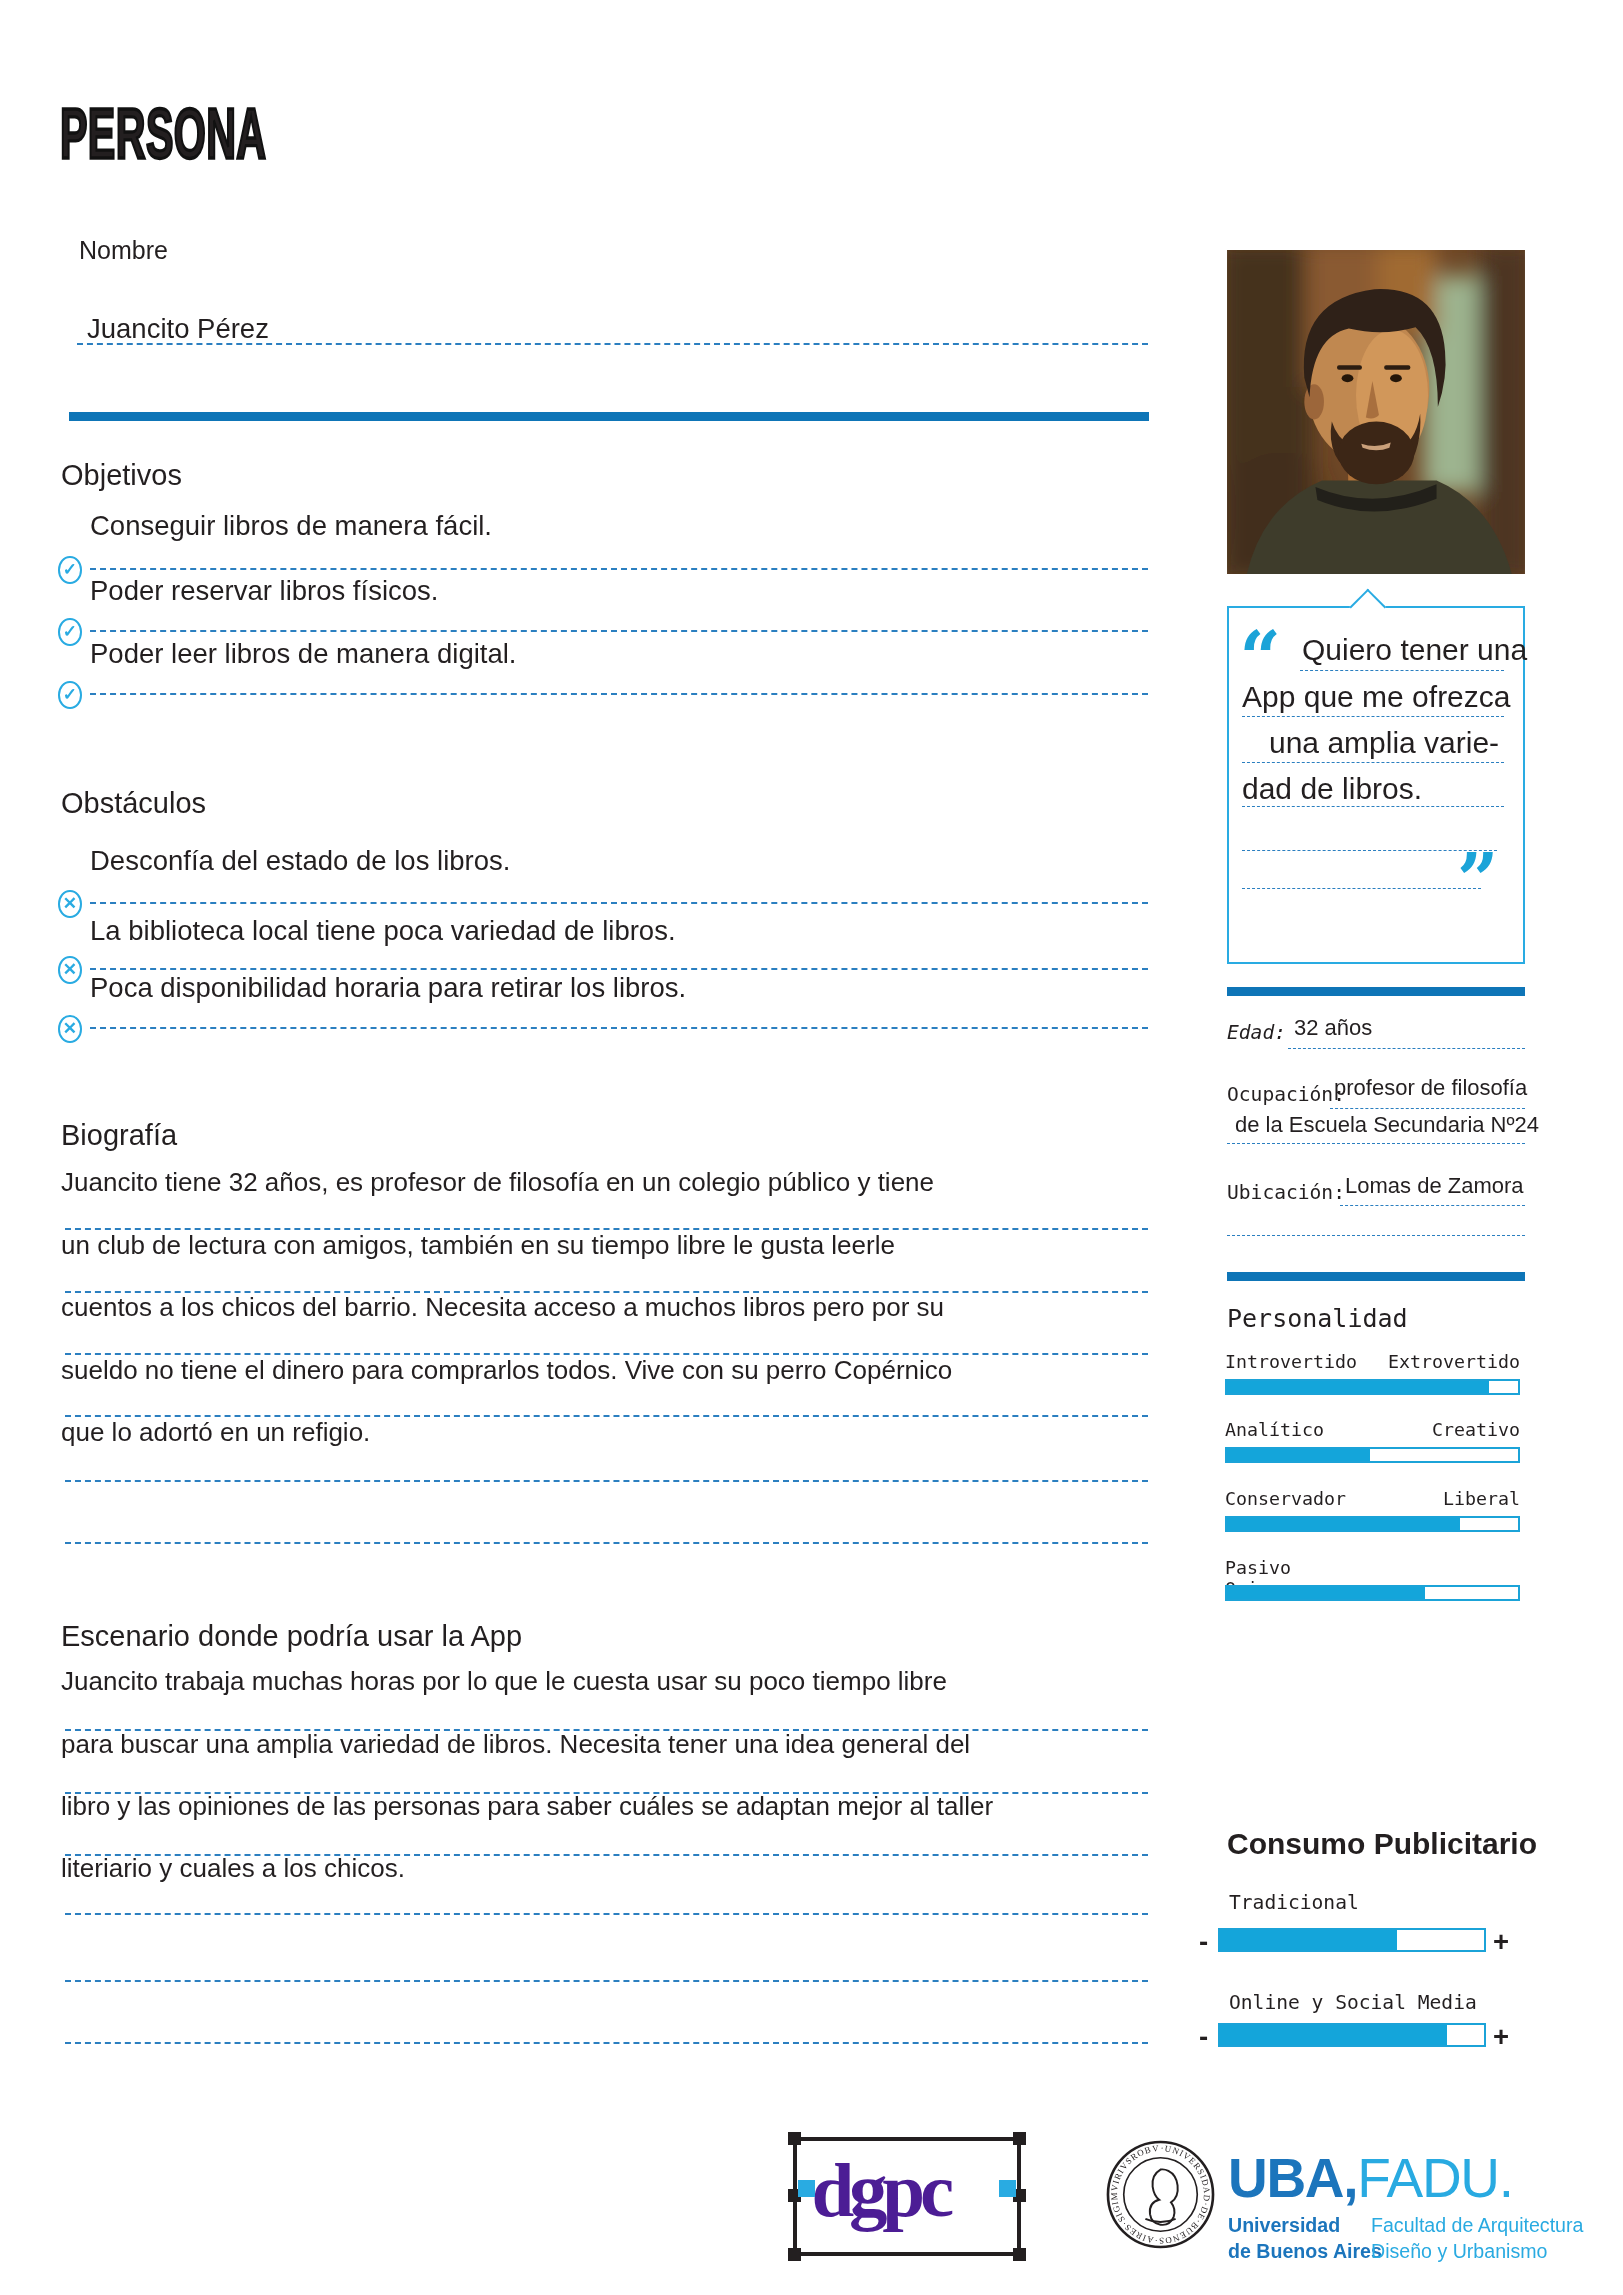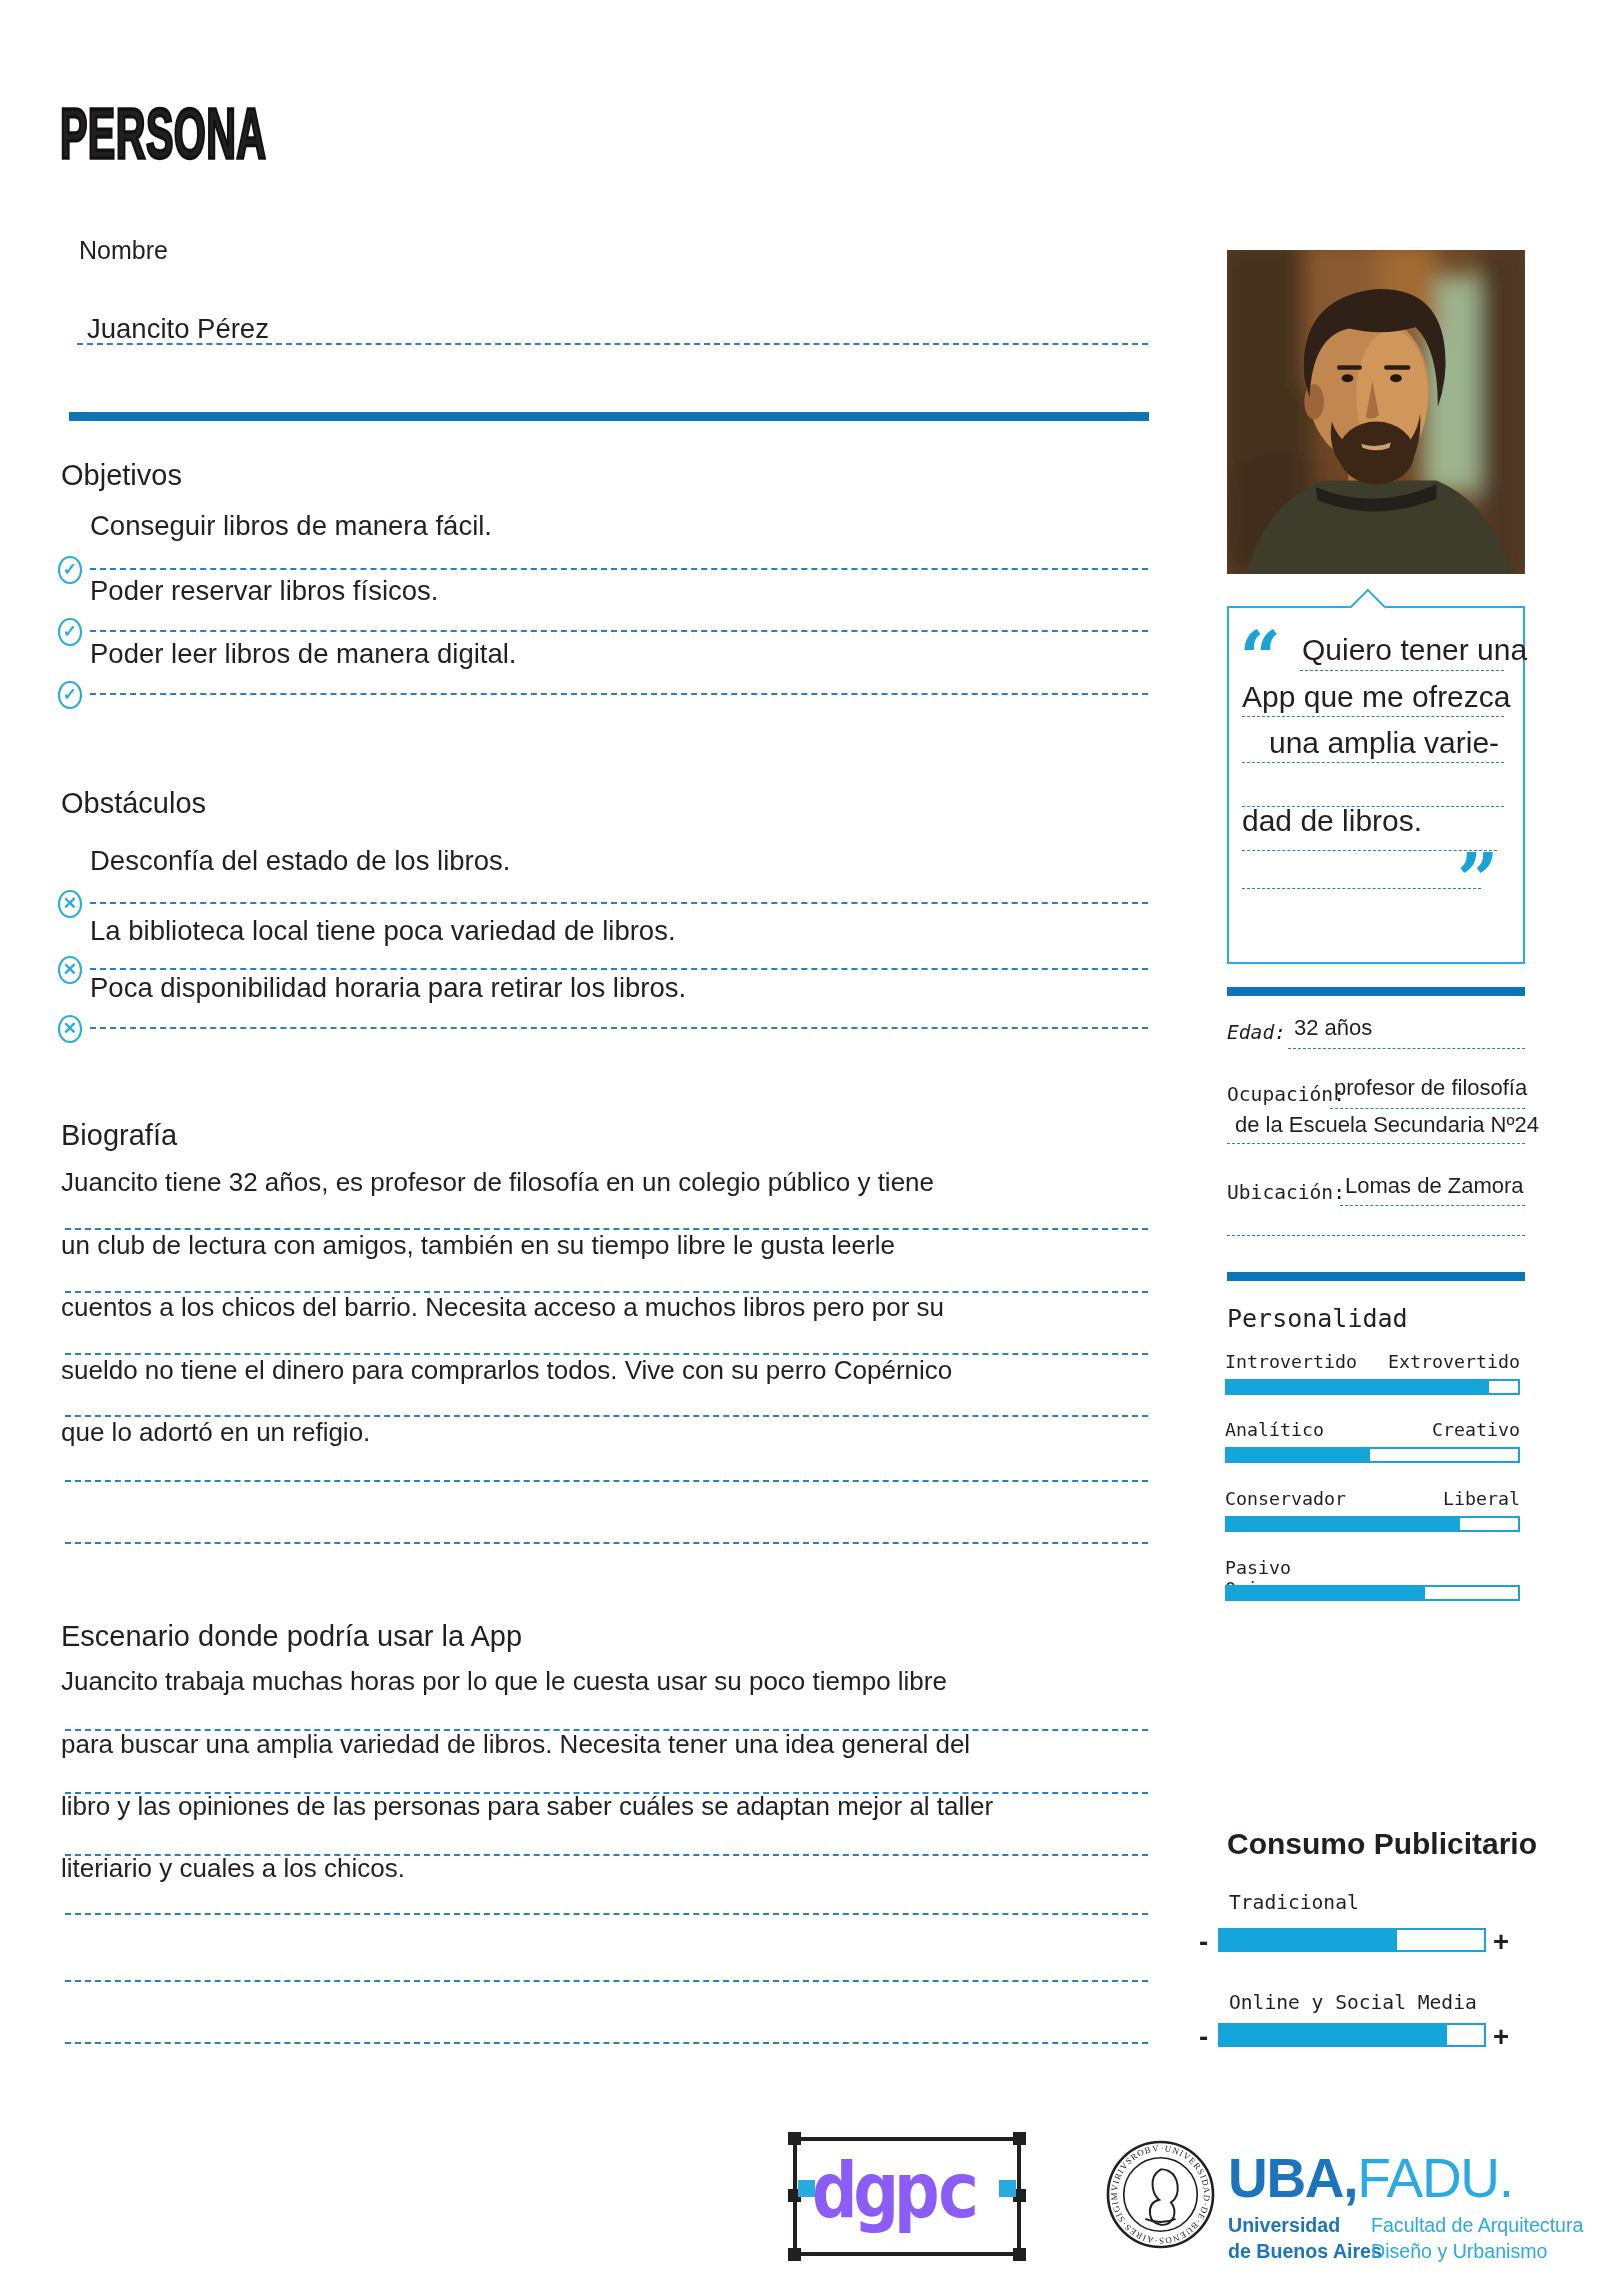--- a/index.html
+++ b/index.html
@@ -29,21 +29,21 @@
   .dlabel{position:absolute;font-size:19.6px;color:#231f20;}
   .dvalue{position:absolute;font-size:22px;color:#231f20;white-space:nowrap;}
   
   .trait-row{position:absolute;display:flex;justify-content:space-between;font-size:18.3px;color:#231f20;}
   .pbar{position:absolute;border:2px solid #1ba3d8;background:#fff;box-sizing:border-box;}
   .pbar .fill{height:100%;background:#14a5da;}
   .pm{position:absolute;font-size:27.5px;font-weight:700;color:#231f20;}
   
   .dgpc-frame{position:absolute;border:4.6px solid #231f20;box-sizing:border-box;}
   .handle{position:absolute;width:13px;height:13px;background:#231f20;}
-  .dgpc-text{position:absolute;left:14.4px;top:5.2px;font-weight:700;font-size:77px;letter-spacing:-5.2px;color:#8b5cf6;}
+  .dgpc-text{position:absolute;left:14.4px;top:5.2px;font-weight:700;font-size:77px;letter-spacing:-5.2px;color:#4c1d95;font-family:Liberation Serif, serif;}
   .cyanpx{position:absolute;width:17px;height:17px;background:#29abe2;}
   .uba-big{position:absolute;font-size:55px;letter-spacing:-1.3px;white-space:nowrap;}
   .uba-big .b{font-weight:700;color:#1c75bc;}
   .uba-big .l{font-weight:400;color:#29aae1;}
   .uba-sub{position:absolute;font-size:19.6px;line-height:26px;white-space:nowrap;}
   .uba-sub.dark{font-weight:700;color:#1c75bc;}
   .uba-sub.light{font-weight:400;color:#29aae1;}
 </style>
 </head>
 <body>
@@ -149,21 +149,21 @@
 
   <div class="bubble" style="left:1227px;top:606px;width:298px;height:358px;">
     <div class="pointer"></div>
     <span class="qmark" style="left:10.5px;top:27.5px;">“</span>
     <div class="qline" style="left:73px;top:25px;">Quiero tener una</div>
     <div class="dash thin" style="left:71px;top:62px;width:204px;"></div>
     <div class="qline" style="left:13px;top:72px;">App que me ofrezca</div>
     <div class="dash thin" style="left:13px;top:108px;width:262px;"></div>
     <div class="qline" style="left:28px;top:118px;margin-left:12px;">una amplia varie-</div>
     <div class="dash thin" style="left:13px;top:154px;width:262px;"></div>
-    <div class="qline" style="left:13px;top:164px;margin-top:32px;">dad de libros.</div>
+    <div class="qline" style="left:13px;top:164px;">dad de libros.</div>
     <div class="dash thin" style="left:13px;top:198px;width:262px;"></div>
     <div class="dash thin" style="left:13px;top:242px;width:255px;"></div>
     <span class="qmark" style="left:228px;top:250px;">”</span>
     <div class="dash thin" style="left:13px;top:280px;width:239px;"></div>
   </div>
 
   <div class="rule" style="left:1227px;top:987px;width:298px;height:8.5px;"></div>
 
   <div class="dlabel mono" style="left:1227px;top:1021px;font-style:italic;">Edad:</div>
   <div class="dvalue" style="left:1294px;top:1015px;">32 años</div>

